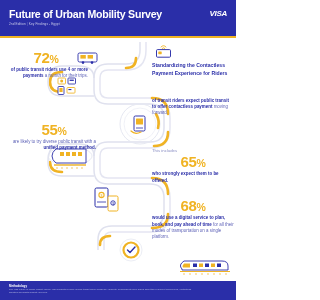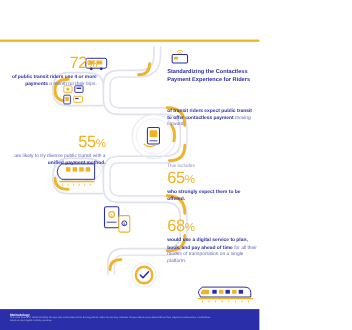--- a/index.html
+++ b/index.html
@@ -35,22 +35,22 @@
     position:absolute;top:36px;left:0;width:236px;height:1.6px;
     background:#f0b323;
   }
 
   
   .top-icon{position:absolute;left:152px;top:41px;width:24px;height:18px;}
 
   
   .pathlayer{position:absolute;left:0;top:36px;width:236px;height:250px;}
   .pct{
-    font-size:15px;font-weight:normal;color:#f0b323;
-    line-height:1.04;letter-spacing:-0.4px;
+    font-size:15px;font-weight:bold;color:#f0b323;
+    line-height:1.04;letter-spacing:-0.4px;text-align:center;
   }
   .pct .sym{font-size:10.5px;}
   .desc{
     font-size:4.45px;color:#2a2ea8;line-height:1.42;margin-top:1.5px;
   }
   .desc b{font-weight:bold;}
   .desc .light{font-weight:normal;color:#5a5fb5;}
 
   .blk72{position:absolute;left:4px;top:50px;width:84px;text-align:right;}
   .blk55{position:absolute;left:12px;top:122px;width:84px;text-align:right;}
@@ -84,20 +84,27 @@
     position:absolute;left:9px;top:7px;width:190px;
     font-size:2.35px;color:#b9bce4;line-height:1.42;
   }
   .train-art{position:absolute;right:4px;bottom:21px;width:56px;height:24px;}
 </style>
 </head>
 <body>
 
 <div class="page">
 
+  <div class="header">
+    <div class="header-title">Future of Urban Mobility Survey</div>
+    <div class="header-sub">
+      <span>2nd Edition</span><span class="sep">|</span><span>Key Findings - Egypt</span>
+    </div>
+    <div class="visa-logo">VISA</div>
+  </div>
   <div class="header-rule"></div>
 
   <svg class="top-icon" viewBox="0 0 24 18">
     <path d="M9 6 Q11.5 3.2 14 6" stroke="#f0b323" stroke-width="0.9" fill="none" stroke-linecap="round"></path>
     <path d="M10.2 7.4 Q11.5 5.9 12.8 7.4" stroke="#f0b323" stroke-width="0.9" fill="none" stroke-linecap="round"></path>
     <rect x="4.5" y="8.6" width="14" height="7.6" rx="1" fill="#fff" stroke="#2a2ea8" stroke-width="0.95"></rect>
     <rect x="6.3" y="10.6" width="3.4" height="2.6" rx="0.4" fill="#f0b323"></rect>
   </svg>
 
   <svg class="pathlayer" viewBox="0 0 236 250">

